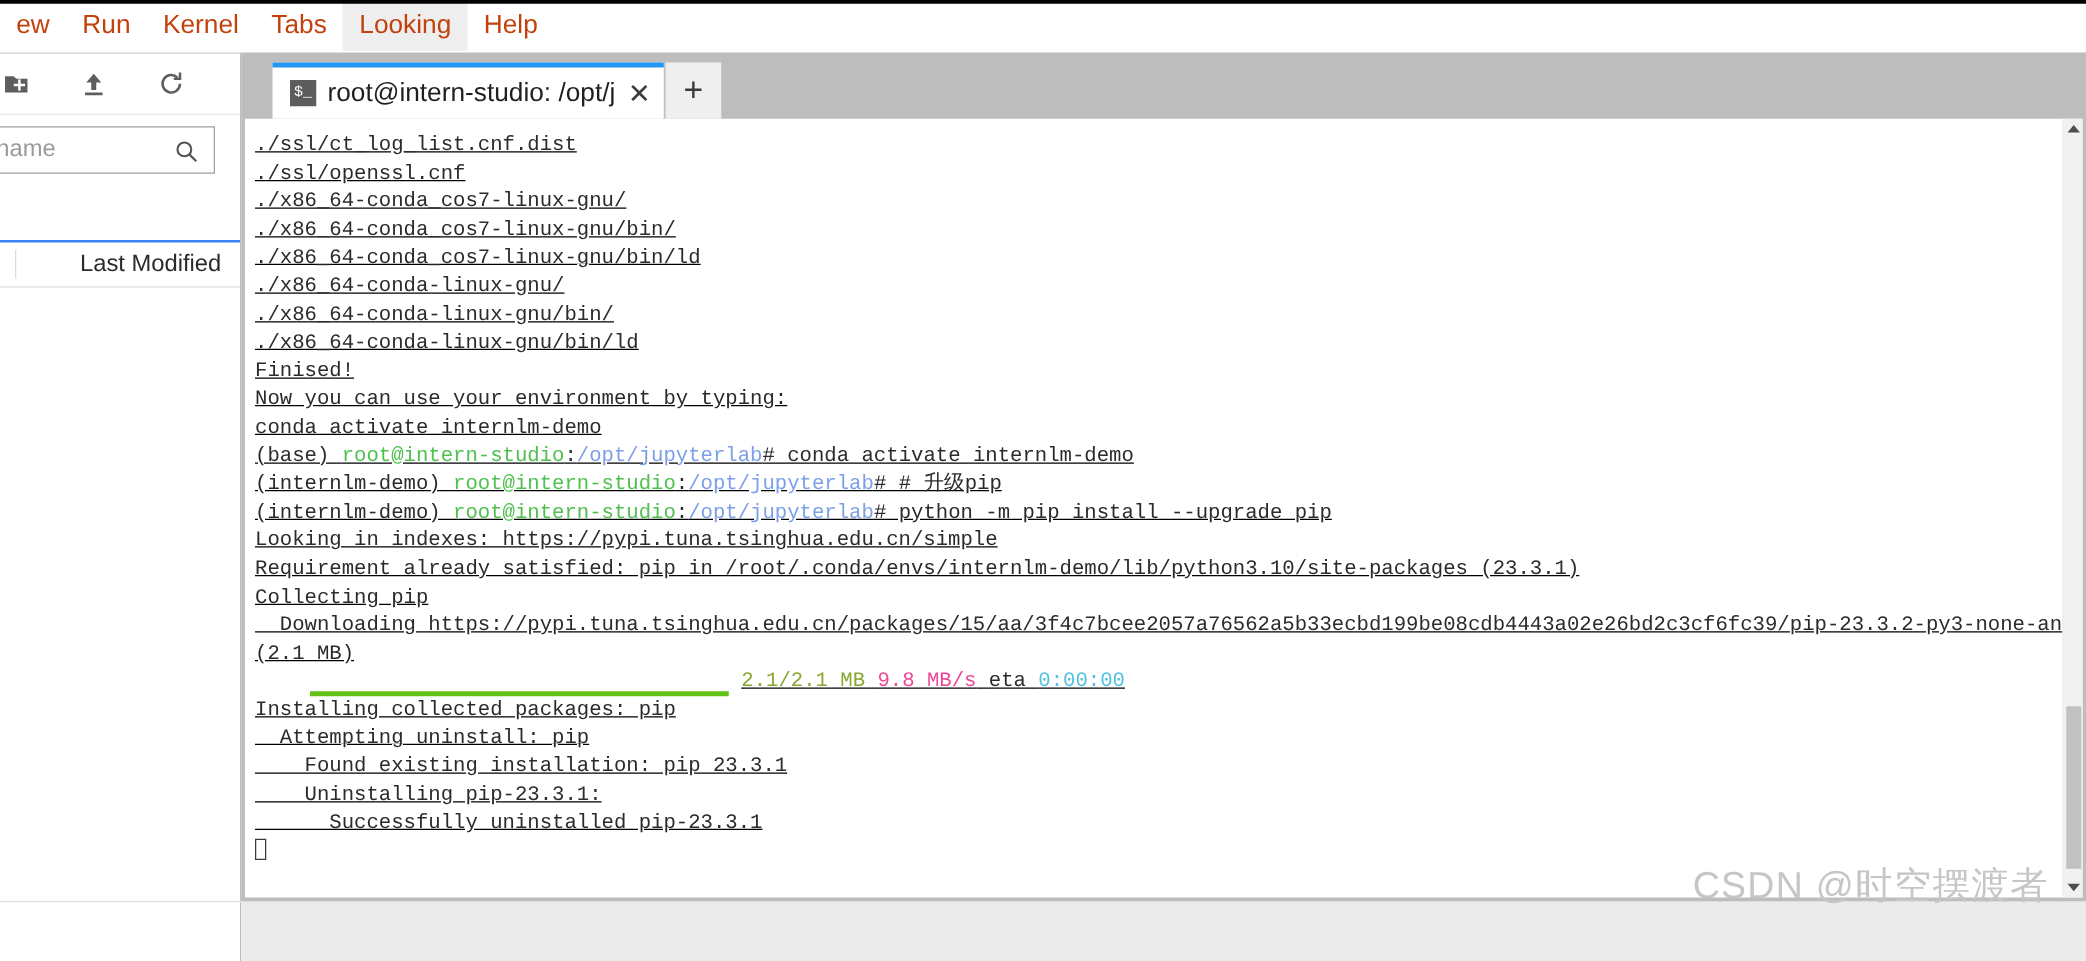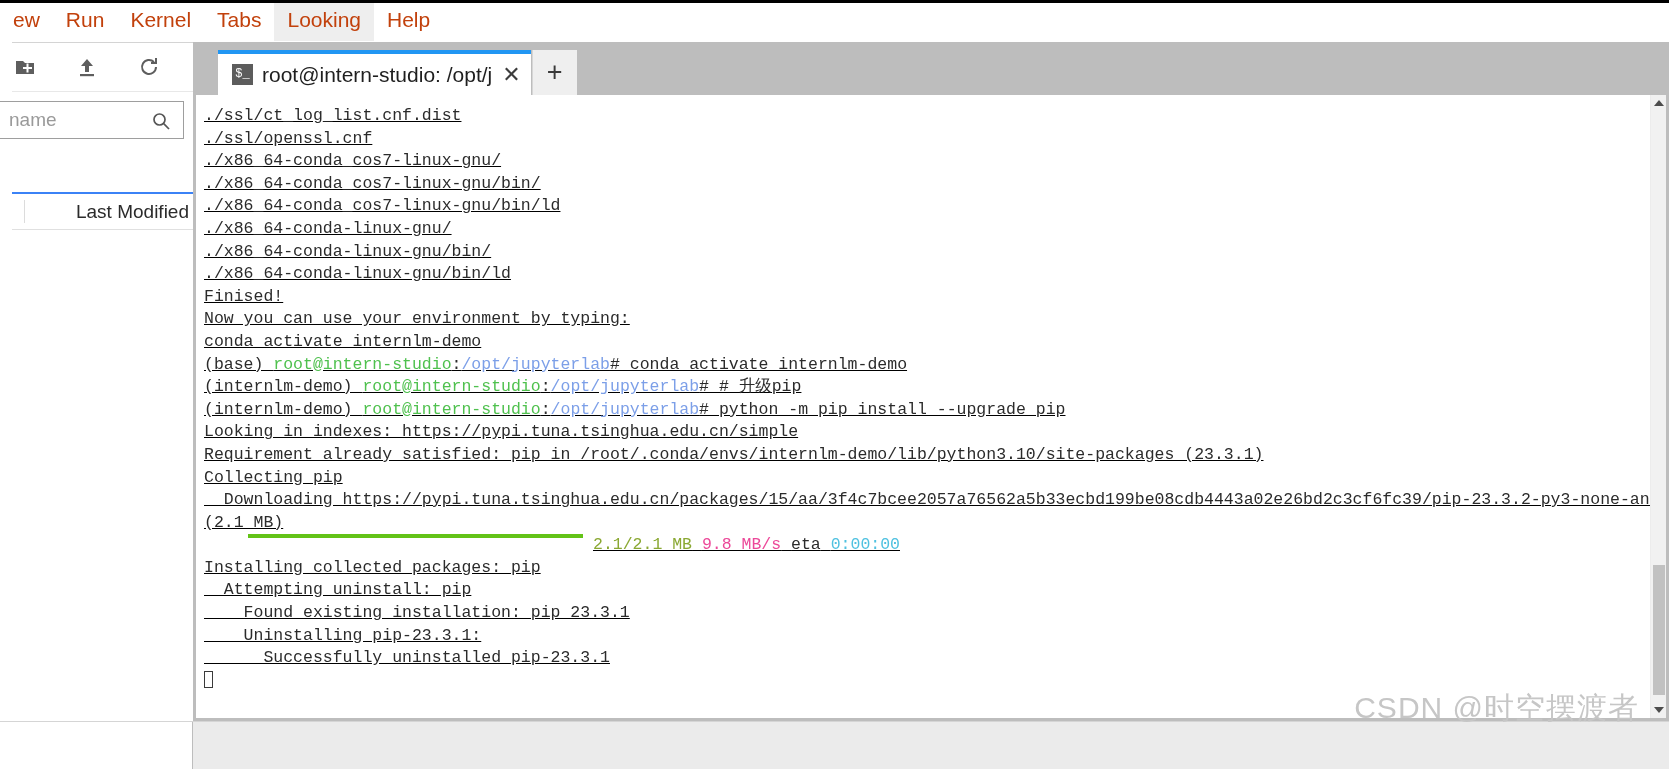--- a/index.html
+++ b/index.html
@@ -28,21 +28,20 @@
     white-space: nowrap;
     cursor: default;
   }
   .menu-item.active { background: #eeeeee; }
 
   
   .leftpanel {
     position: absolute; left: 0; top: 42px; width: 193px; height: 679px;
     background: #ffffff;
     border-right: 1px solid #bdbdbd;
-    margin-left: 12px;
   }
   .left-toolbar {
     position: relative; height: 50px;
     border-top: 1px solid #d4d4d4;
     border-bottom: 1px solid #e8e8e8;
     display: flex; align-items: center;
   }
   .tbicon {
     width: 54px; height: 50px;
     display: flex; align-items: center; justify-content: center;
@@ -154,21 +153,21 @@
   .terminal .line { height: 22.6px; }
   .c-green { color: #4fc14e; text-align: right; }
   .c-blue  { color: #7c9fe8; }
   .c-red   { color: #ec4899; }
   .c-cyan  { color: #4fc1e0; }
   .c-olive { color: #8aa832; }
   .cursor-block {
     display: inline-block; width: 9px; height: 17px;
     border: 1.5px solid #3a3a3a; vertical-align: -3px;
   }
-  .progressline { display: flex; align-items: flex-start; height: 22.6px; }
+  .progressline { display: flex; align-items: flex-end; height: 22.6px; }
   .pbar {
     display: inline-block; height: 4px; background: #63c317;
     width: 335px; margin-left: 44px; margin-right: 10px;
   }
 
   
   .term-scroll {
     width: 16px; background: #f1f1f1;
     position: relative; flex: 0 0 16px;
     border-left: 1px solid #ececec;

